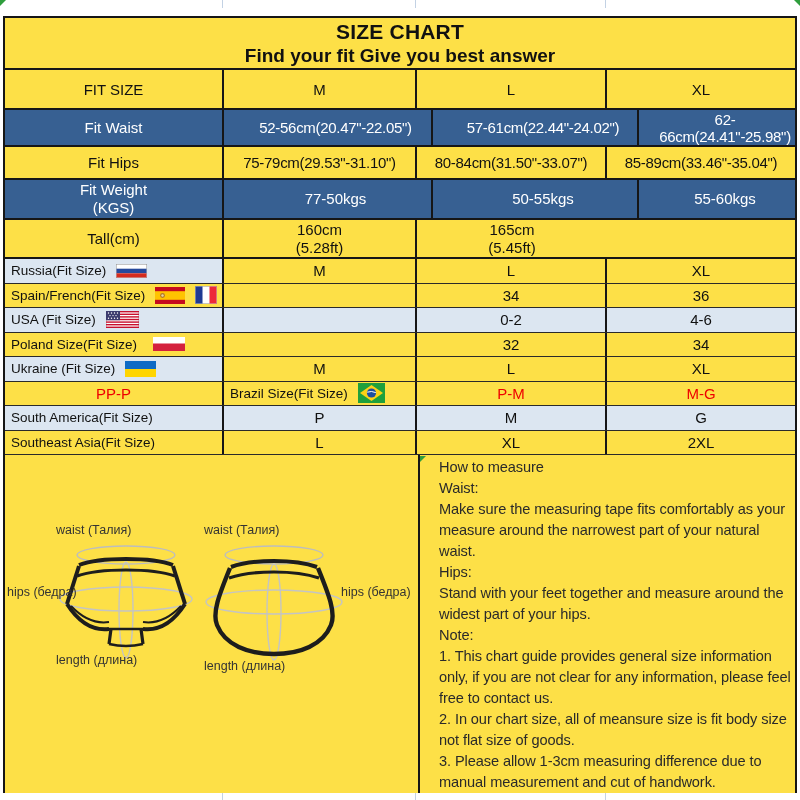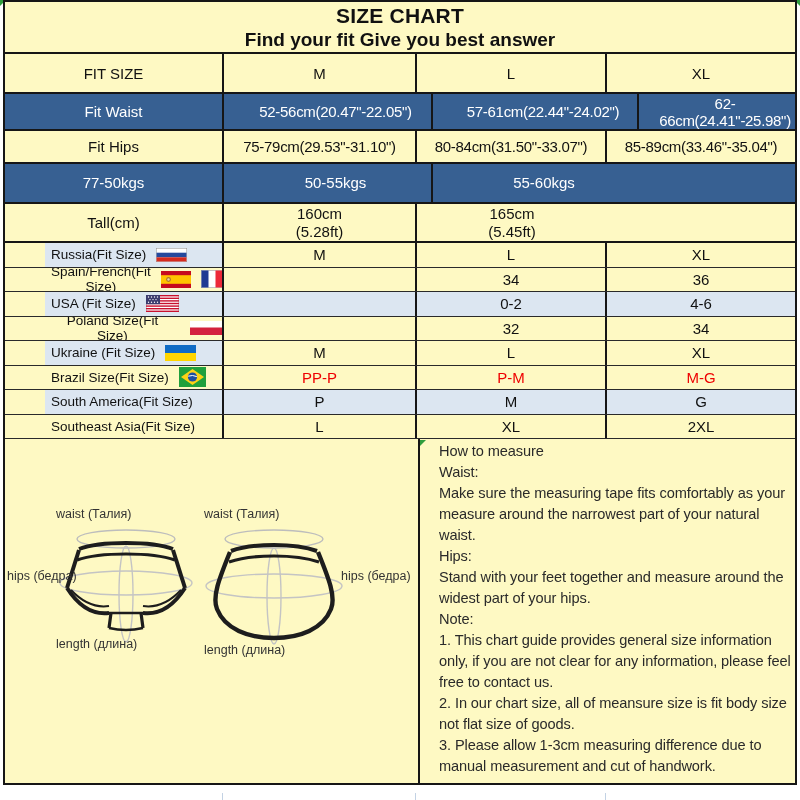--- a/index.html
+++ b/index.html
@@ -11,23 +11,23 @@
   }
   
   .strip{position:absolute;left:0;width:800px;background:#fff;}
   .strip.top{top:0;height:8px;}
   .strip.bottom{bottom:0;height:7px;}
   .gl{position:absolute;top:0;bottom:0;width:1px;background:#c3d2e4;}
   .tri{position:absolute;width:0;height:0;border-top:6px solid #2f9e3d;border-right:6px solid transparent;}
   .tri.rt{border-right:none;border-left:6px solid transparent;}
   
   .chart{
-    position:absolute;left:3px;top:0;width:794px;height:785px;
+    position:absolute;left:3px;top:16px;width:794px;height:785px;
     border:2px solid #161616;box-sizing:border-box;
-    display:flex;flex-direction:column;background:#fef9c3;
+    display:flex;flex-direction:column;background:#fde047;
   }
   .titleblock{height:52px;border-bottom:2px solid #161616;box-sizing:border-box;
     display:flex;flex-direction:column;justify-content:center;align-items:center;}
   .title{font-size:21px;font-weight:bold;letter-spacing:.2px;}
   .subtitle{font-size:19px;font-weight:bold;margin-top:1px;}
   .row{display:grid;grid-template-columns:219px 193px 190px 1fr;
     border-bottom:2px solid #161616;box-sizing:border-box;align-items:stretch;}
   .row:last-child{border-bottom:none;}
   .cell{border-right:2px solid #161616;box-sizing:border-box;
     display:flex;flex-direction:column;justify-content:center;align-items:center;
@@ -38,21 +38,21 @@
   .r-hips{height:33px;}
   .r-weight{height:40px;}
   .r-tall{height:39px;}
   .r-tall .cell,.r-weight .cell{line-height:18px;}
   .blue{background:#376092;gap:16px;}
   .blue .cell{color:#fff;}
   .fitval{font-size:15px;letter-spacing:-0.3px;}
   .r-country{height:24.5px;border-bottom:1px solid #2a2a2a;}
   .r-country .cell{font-size:15px;}
   .r-country .labelcell{flex-direction:row;justify-content:flex-start;
-    padding-left:6px;font-size:13.5px;gap:0;margin-left:40px;}
+    padding-left:6px;font-size:13.5px;gap:0;}
   .tl{background:#dce6f1;}
   .tintall .cell{background:#dce6f1;}
   .redval{color:#ee0000;}
   .flag{display:inline-flex;margin-left:10px;line-height:0;}
   
   .r-bottom{flex:1;display:grid;grid-template-columns:415px 1fr;border-bottom:none;}
   .panel{border-right:2px solid #161616;box-sizing:border-box;position:relative;}
   .panel:last-child{border-right:none;padding-left:19px;}
   .measure{padding:2px 2px 0 6px;}
   .mline{font-size:14.6px;line-height:21px;color:#2a2a2a;margin:0;letter-spacing:-0.1px;}
@@ -93,20 +93,24 @@
   </div>
 
   <div class="row r-hips">
     <div class="cell">Fit Hips</div>
     <div class="cell fitval">75-79cm(29.53"-31.10")</div>
     <div class="cell fitval">80-84cm(31.50"-33.07")</div>
     <div class="cell fitval">85-89cm(33.46"-35.04")</div>
   </div>
 
   <div class="row r-weight blue">
+    <div class="cell">
+      <span>Fit Weight</span>
+      <span>(KGS)</span>
+    </div>
     <div class="cell">77-50kgs</div>
     <div class="cell">50-55kgs</div>
     <div class="cell">55-60kgs</div>
   </div>
 
   <div class="row r-tall">
     <div class="cell">Tall(cm)</div>
     <div class="cell">
       <span>160cm</span>
       <span>(5.28ft)</span>
@@ -218,32 +222,32 @@
             <rect y="8" width="31" height="8" fill="#ffd500"></rect>
           </svg>
       </span>
     </div>
     <div class="cell">M</div>
     <div class="cell">L</div>
     <div class="cell">XL</div>
   </div>
 
   <div class="row r-country">
+    <div class="cell redval">PP-P</div>
     <div class="cell labelcell">
       <span>Brazil Size(Fit Size)</span>
       <span class="flag">
         <svg width="27" height="20" viewBox="0 0 27 20">
             <rect width="27" height="20" fill="#1fa03c"></rect>
             <polygon points="13.5,2 25,10 13.5,18 2,10" fill="#fcd116"></polygon>
             <circle cx="13.5" cy="10" r="4.6" fill="#1d4ea0"></circle>
             <path d="M9.2,9.2 Q13.5,7.6 17.8,9.6" stroke="#fff" stroke-width="1" fill="none"></path>
           </svg>
       </span>
     </div>
-    <div class="cell redval">PP-P</div>
     <div class="cell redval">P-M</div>
     <div class="cell redval">M-G</div>
   </div>
 
   <div class="row r-country tintall">
     <div class="cell labelcell">
       <span>South America(Fit Size)</span>
     </div>
     <div class="cell">P</div>
     <div class="cell">M</div>

